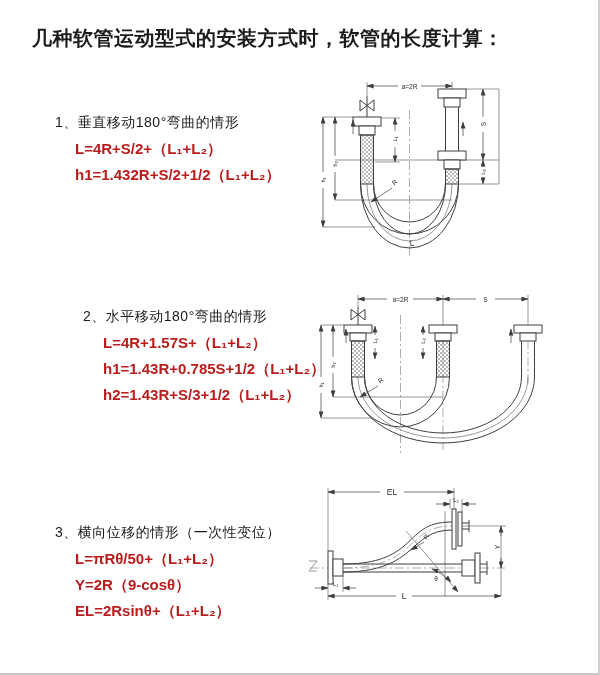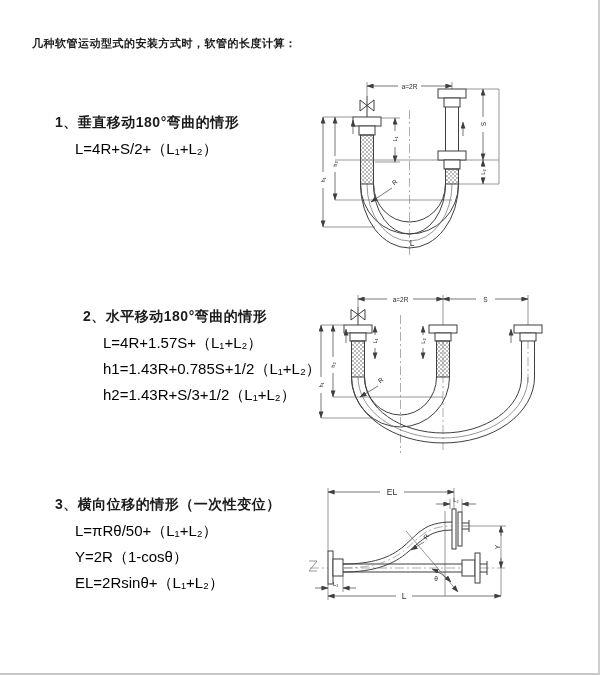--- a/index.html
+++ b/index.html
@@ -2,27 +2,27 @@
 <html><head>
 <meta charset="utf-8">
 <style>
   html,body{margin:0;padding:0;background:#ffffff;}
   .page{
     position:relative;width:600px;height:675px;background:#ffffff;
     font-family:"Liberation Sans","DejaVu Sans",sans-serif;color:#1b1b1b;
     box-sizing:border-box;border-right:2px solid #cfcfcf;border-bottom:2px solid #c6c6c6;
     overflow:hidden;
   }
-  .title{position:absolute;left:32px;top:36px;font-size:11px;font-weight:700;letter-spacing:.5px;}
+  .title{position:absolute;left:32px;top:25px;font-size:20px;font-weight:700;letter-spacing:.5px;}
   .sec{position:absolute;width:290px;}
-  .sec h2{font-size:14px;font-weight:700;margin:0 0 8px 0;letter-spacing:.5px;}
-  .sec p{font-size:15px;font-weight:400;margin:0 0 8px 0;padding-left:20px;line-height:18px;color:#000000;}
+  .sec h2{font-size:14px;font-weight:400;margin:0 0 8px 0;letter-spacing:.5px;}
+  .sec p{font-size:15px;font-weight:700;margin:0 0 8px 0;padding-left:20px;line-height:18px;color:#b91c1c;}
   .sec1{left:55px;top:114px;}
   .sec2{left:55px;top:308px;margin-left:28px;}
-  .sec3{left:55px;top:496px;}
+  .sec3{left:55px;top:524px;}
   .dia{position:absolute;}
   .d1{left:315px;top:72px;}
   .d2{left:313px;top:285px;}
   .d3{left:300px;top:476px;}
   svg{display:block;}
   .ln{stroke:#3f3f3f;stroke-width:1;fill:none;}
   .fit{stroke:#3f3f3f;stroke-width:1;fill:#ffffff;}
   .thin{stroke:#6a6a6a;stroke-width:.7;fill:none;}
   .dim{stroke:#4a4a4a;stroke-width:.75;fill:none;}
   .cl{stroke:#8a8a8a;stroke-width:.7;fill:none;stroke-dasharray:9 3 2 3;}
@@ -33,20 +33,21 @@
 </head>
 <body>
 
 <div class="page">
 
   <div class="title">几种软管运动型式的安装方式时，软管的长度计算：</div>
 
   <div class="sec sec1">
     <h2>1、垂直移动180°弯曲的情形</h2>
     <p>L=4R+S/2+（L₁+L₂）</p>
+    <p>h1=1.432R+S/2+1/2（L₁+L₂）</p>
   </div>
 
   <div class="dia d1">
     <svg width="275" height="190" viewBox="0 0 275 190">
       <defs>
         <marker id="a1" markerUnits="userSpaceOnUse" markerWidth="7" markerHeight="5" refX="6.6" refY="2.5" orient="auto-start-reverse">
           <path d="M0 0L7 2.5L0 5Z" fill="#3f3f3f"></path>
         </marker>
         <pattern id="b1" width="4" height="4" patternUnits="userSpaceOnUse">
           <path d="M0 4L4 0M0 0L4 4" stroke="#8a8a8a" stroke-width="0.6"></path>
@@ -238,21 +239,21 @@
       <g>
         <path class="dim" d="M65 101 L47 112" marker-end="url(#a2)"></path>
         <text class="lbl" transform="rotate(-38 69 97)" x="69" y="97" text-anchor="middle">R</text>
       </g>
     </svg>
   </div>
 
   <div class="sec sec3">
     <h2>3、横向位移的情形（一次性变位）</h2>
     <p>L=πRθ/50+（L₁+L₂）</p>
-    <p>Y=2R（1-cosθ）</p>
+    <p>Y=2R（9-cosθ）</p>
     <p>EL=2Rsinθ+（L₁+L₂）</p>
   </div>
 
   <div class="dia d3">
     <svg width="295" height="160" viewBox="0 0 295 160">
       <defs>
         <marker id="a3" markerUnits="userSpaceOnUse" markerWidth="7" markerHeight="5" refX="6.6" refY="2.5" orient="auto-start-reverse">
           <path d="M0 0L7 2.5L0 5Z" fill="#3f3f3f"></path>
         </marker>
       </defs>

